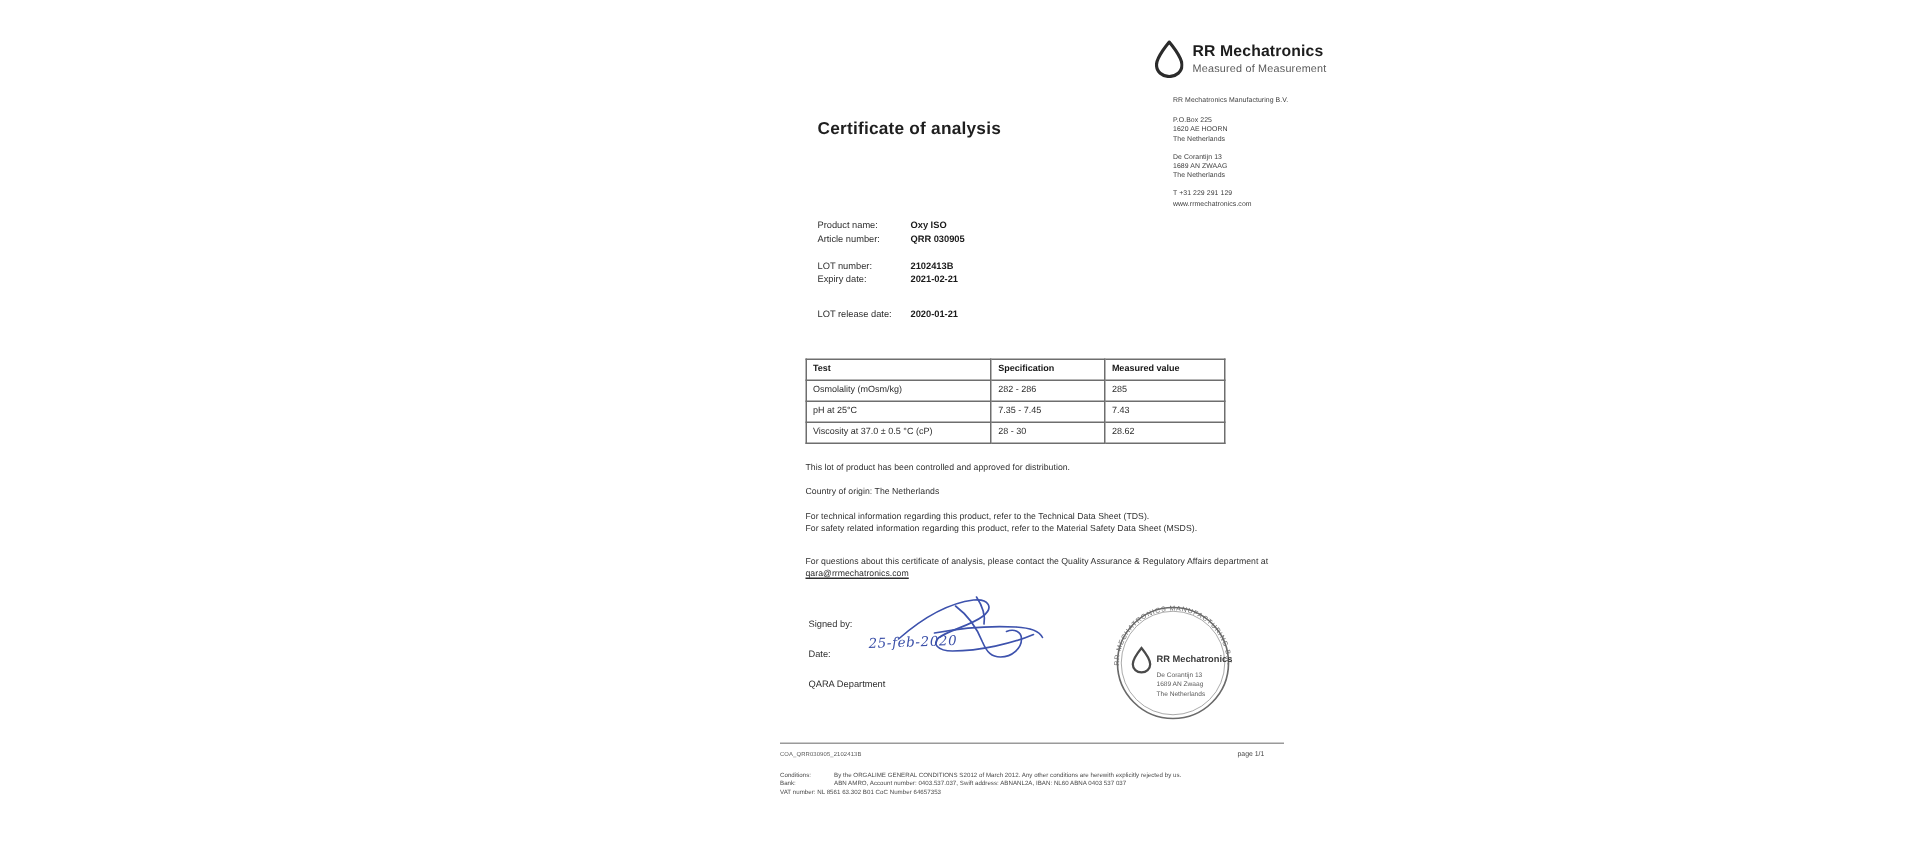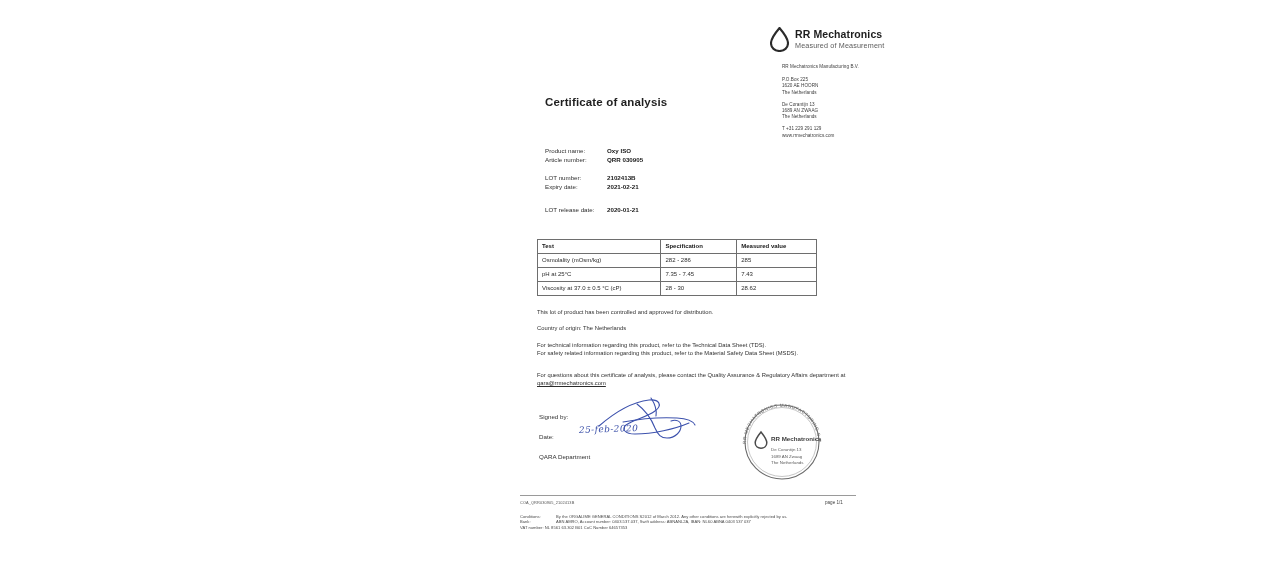--- a/index.html
+++ b/index.html
@@ -74,21 +74,21 @@
     letter-spacing: 0.05px;
   }
   #address-block .addr-group { margin-bottom: 6px; }
   #address-block .addr-group:last-child { margin-bottom: 0; }
   #address-block .company { margin-bottom: 7px; }
 
   
   #doc-title {
     position: absolute;
     left: 517px;
-    top: 96px;
+    top: 80px;
     font-size: 11.5px;
     font-weight: bold;
     color: #1f1f1f;
     letter-spacing: 0.15px;
   }
 
   
   #meta-block {
     position: absolute;
     left: 517px;

